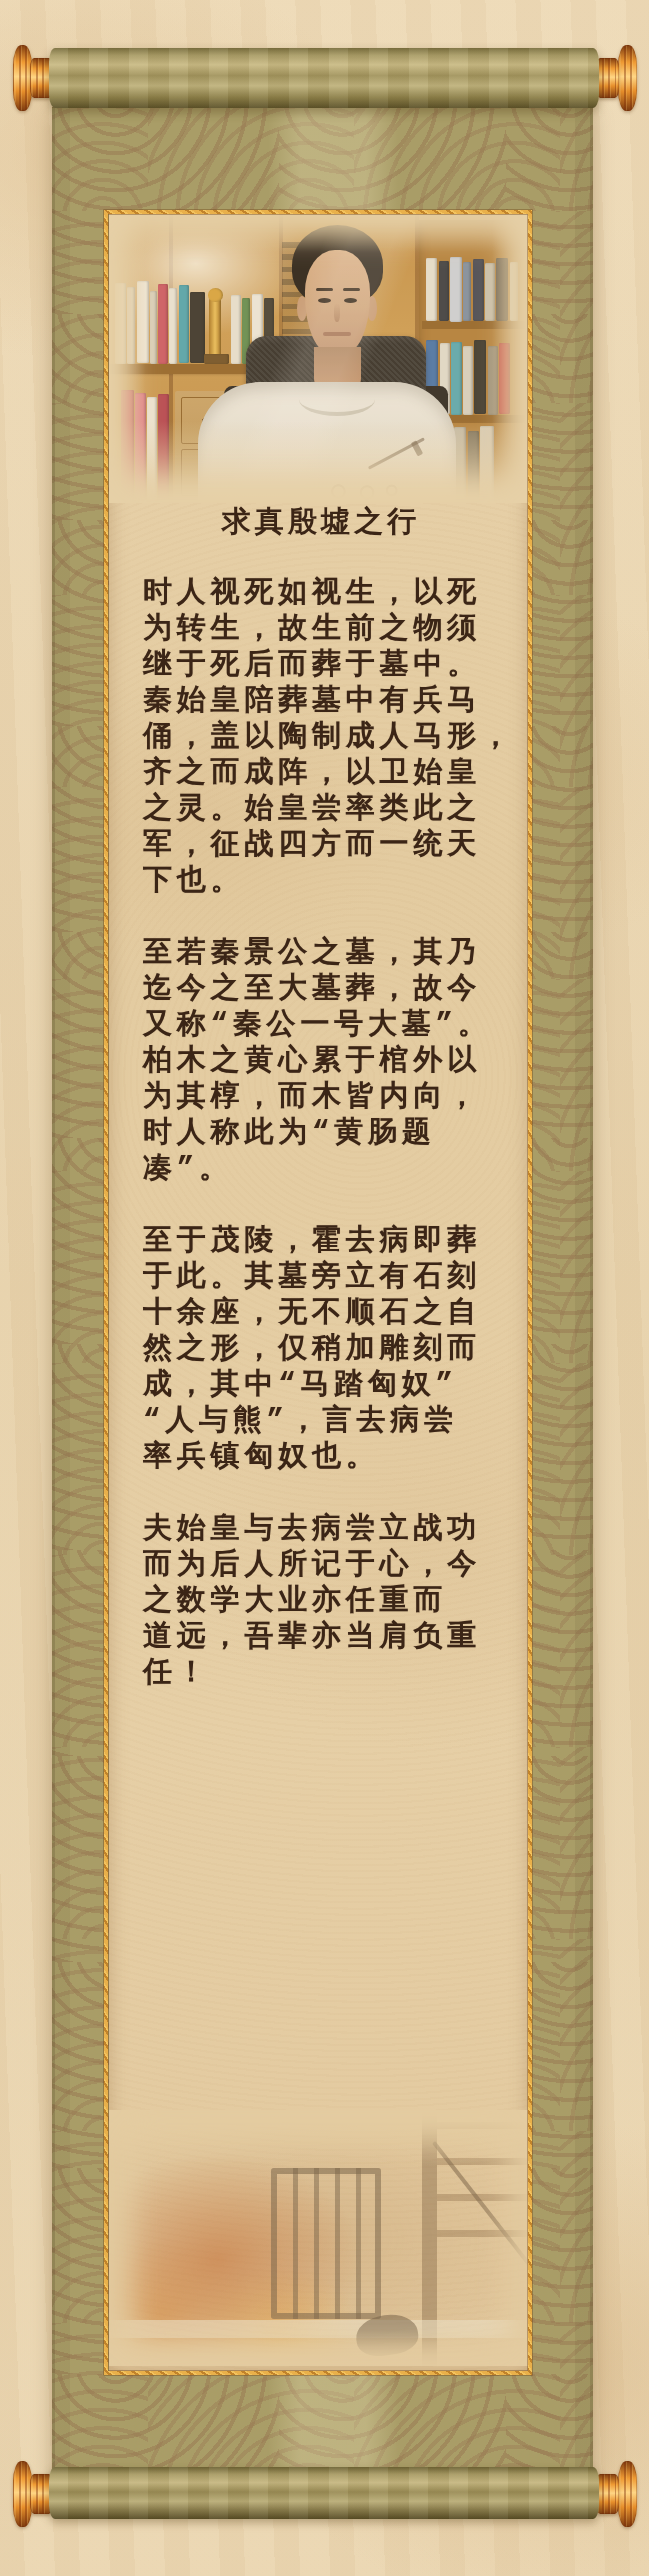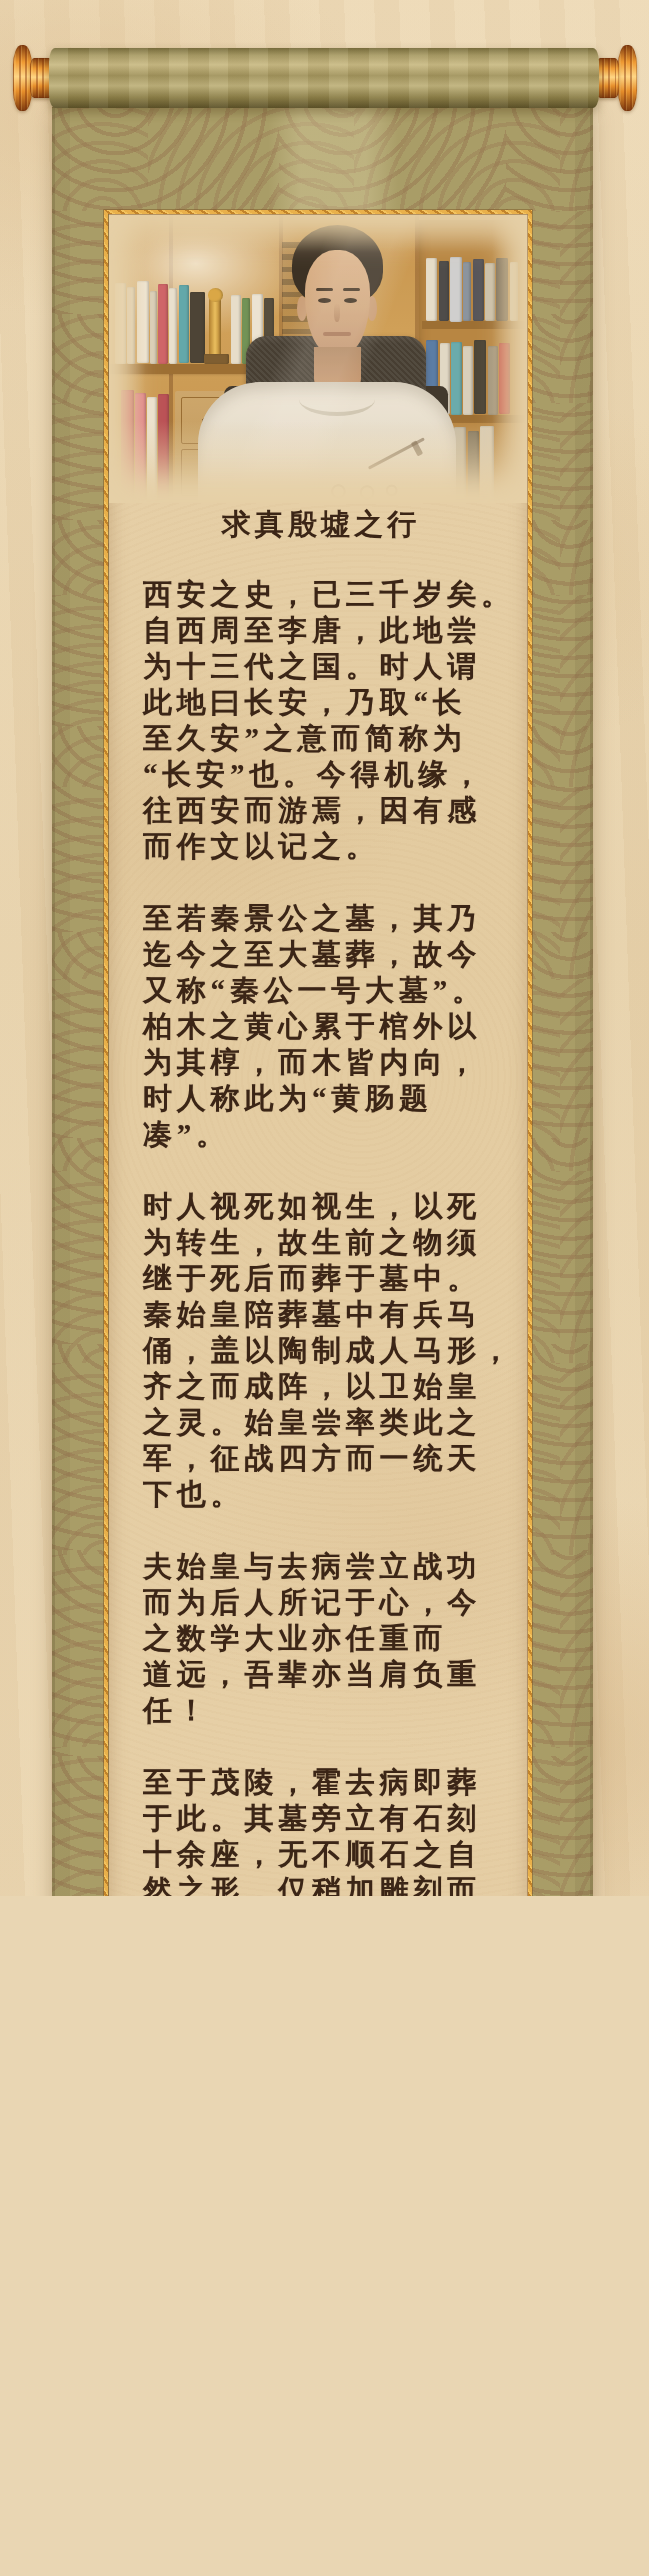--- a/index.html
+++ b/index.html
@@ -1,18 +1,18 @@
 <!DOCTYPE html>
 <html style="font-size:11px"><head>
 <meta charset="utf-8">
 <style>
   html,body { margin:0; padding:0; background:#e9d6b3; }
   * { box-sizing:border-box; }
-  .page { position:relative; width:649px; height:1896px; overflow:hidden;
-          font-family:Liberation Serif, serif; }
+  .page { position:relative; width:649px; height:2576px; overflow:hidden;
+          font-family:Liberation Mono, monospace; }
 
   
   .paper { position:absolute; inset:0;
     background:
       radial-gradient(ellipse 481px 343px at 12% 6%, rgba(214,180,130,.35), transparent 60%),
       radial-gradient(ellipse 550px 412px at 88% 92%, rgba(208,172,122,.40), transparent 60%),
       radial-gradient(ellipse 343px 275px at 80% 30%, rgba(216,184,136,.25), transparent 65%),
       repeating-linear-gradient(88deg, rgba(200,165,115,.10) 0 25px, rgba(240,222,188,.12) 25px 55px),
       linear-gradient(180deg,#eedbb9,#e7d2ac 50%,#ebd7b3);
   }
@@ -303,56 +303,48 @@
       <div class="ph-collar"></div>
       <div class="ph-print1"></div>
       <div class="ph-print2"></div>
       <div class="ph-print3"></div>
       <div class="ph-sheen"></div>
       <div class="ph-fade"></div>
     </div>
 
     <div class="textblock">
       <h1 class="title">求真殷墟之行</h1>
-      <p>西安之史，已三千岁矣。
-自西周至李唐，此地尝
-为十三代之国。时人谓
-此地曰长安，乃取“长
-至久安”之意而简称为
-“长安”也。今得机缘，
-往西安而游焉，因有感
-而作文以记之。</p>
-      <p>至若秦景公之墓，其乃
-迄今之至大墓葬，故今
-又称“秦公一号大墓”。
-柏木之黄心累于棺外以
-为其椁，而木皆内向，
-时人称此为“黄肠题
-凑”。</p>
       <p>时人视死如视生，以死
 为转生，故生前之物须
 继于死后而葬于墓中。
 秦始皇陪葬墓中有兵马
 俑，盖以陶制成人马形，
 齐之而成阵，以卫始皇
 之灵。始皇尝率类此之
 军，征战四方而一统天
 下也。</p>
-      <p>夫始皇与去病尝立战功
-而为后人所记于心，今
-之数学大业亦任重而
-道远，吾辈亦当肩负重
-任！</p>
+      <p>至若秦景公之墓，其乃
+迄今之至大墓葬，故今
+又称“秦公一号大墓”。
+柏木之黄心累于棺外以
+为其椁，而木皆内向，
+时人称此为“黄肠题
+凑”。</p>
       <p>至于茂陵，霍去病即葬
 于此。其墓旁立有石刻
 十余座，无不顺石之自
 然之形，仅稍加雕刻而
 成，其中“马踏匈奴”
 “人与熊”，言去病尝
 率兵镇匈奴也。</p>
+      <p>夫始皇与去病尝立战功
+而为后人所记于心，今
+之数学大业亦任重而
+道远，吾辈亦当肩负重
+任！</p>
     </div>
 
     <div class="artifact">
       <div class="art-inner">
         <div class="art-rust"></div>
         <div class="art-post"></div>
         <div class="art-rungs"></div>
         <div class="art-diag"></div>
         <div class="art-rack"></div>
         <div class="art-band"></div>

